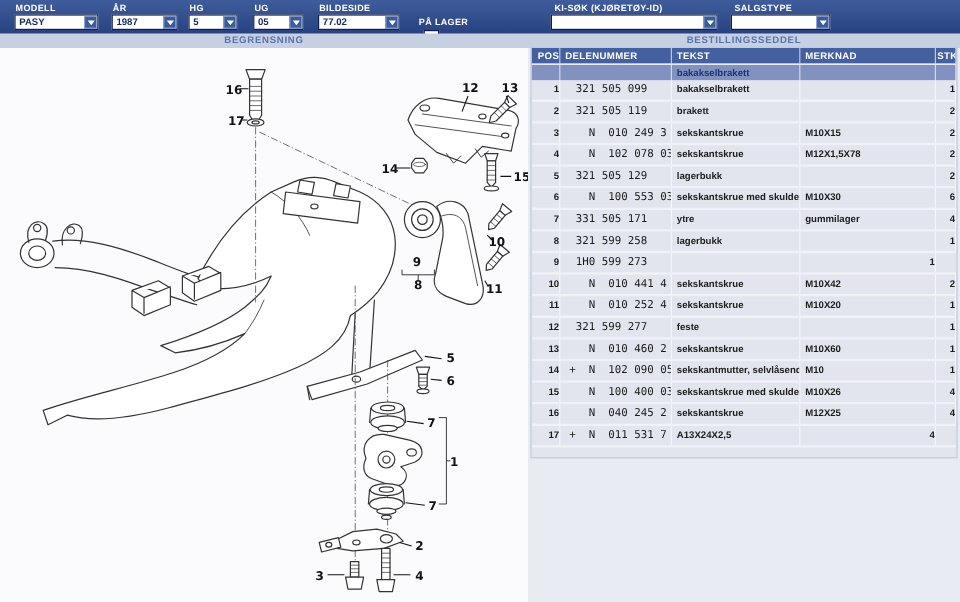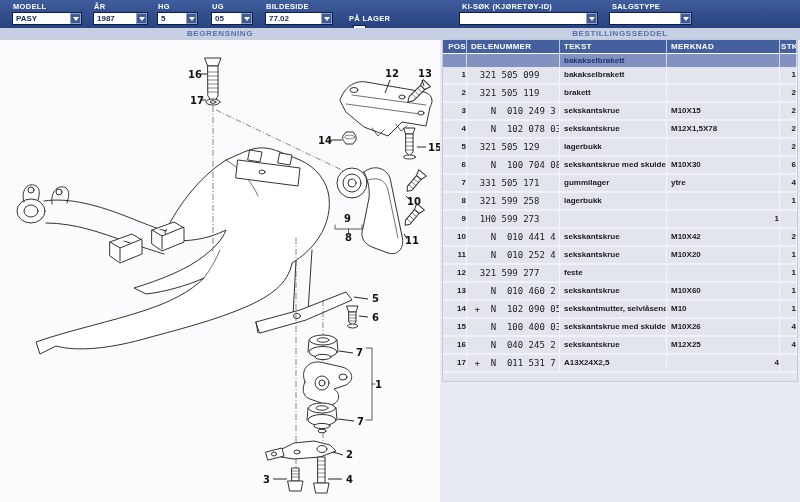--- a/index.html
+++ b/index.html
@@ -372,30 +372,30 @@
           </div>
           <div class="t-row t-data">
             <span class="t-cell c-pos">5</span>
             <span class="t-cell c-del">  321 505 129</span>
             <span class="t-cell c-tekst">lagerbukk</span>
             <span class="t-cell c-merk"></span>
             <span class="t-cell c-stk">2</span>
           </div>
           <div class="t-row t-data">
             <span class="t-cell c-pos">6</span>
-            <span class="t-cell c-del">    N  100 704 08</span>
+            <span class="t-cell c-del">    N  100 553 03</span>
             <span class="t-cell c-tekst">sekskantskrue med skulder</span>
             <span class="t-cell c-merk">M10X30</span>
             <span class="t-cell c-stk">6</span>
           </div>
           <div class="t-row t-data">
             <span class="t-cell c-pos">7</span>
             <span class="t-cell c-del">  331 505 171</span>
+            <span class="t-cell c-merk">ytre</span>
             <span class="t-cell c-tekst">gummilager</span>
-            <span class="t-cell c-merk">ytre</span>
             <span class="t-cell c-stk">4</span>
           </div>
           <div class="t-row t-data">
             <span class="t-cell c-pos">8</span>
             <span class="t-cell c-del">  321 599 258</span>
             <span class="t-cell c-tekst">lagerbukk</span>
             <span class="t-cell c-merk"></span>
             <span class="t-cell c-stk">1</span>
           </div>
           <div class="t-row t-data">

